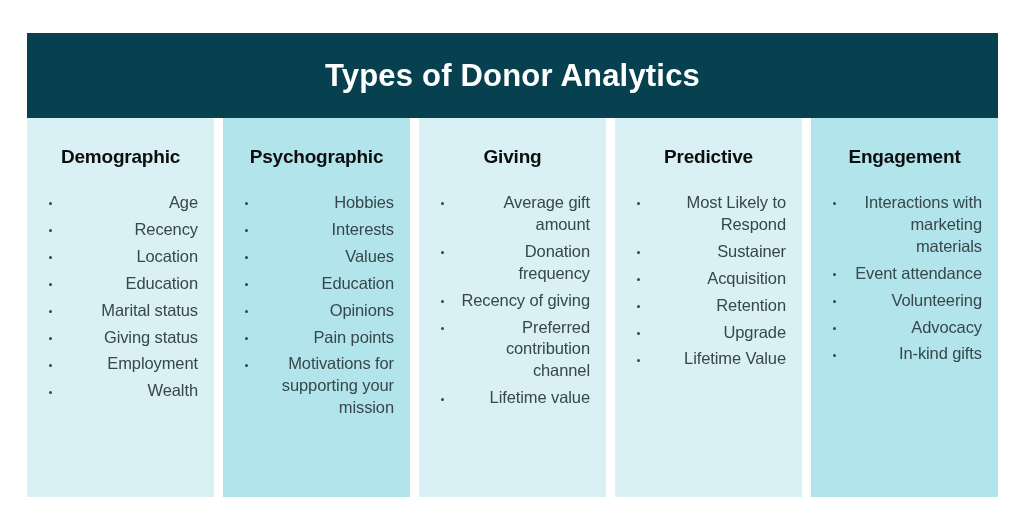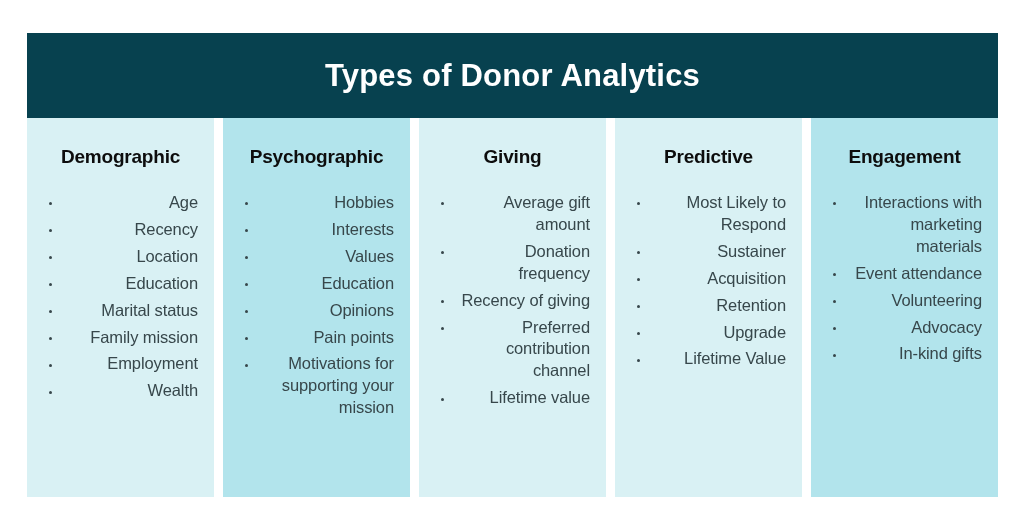--- a/index.html
+++ b/index.html
@@ -106,21 +106,21 @@
 
   <div class="columns">
       <div class="column shade-light">
         <div class="col-heading">Demographic</div>
         <ul class="col-list">
           <li class="col-item"><span class="bullet-dot"></span><span>Age</span></li>
           <li class="col-item"><span class="bullet-dot"></span><span>Recency</span></li>
           <li class="col-item"><span class="bullet-dot"></span><span>Location</span></li>
           <li class="col-item"><span class="bullet-dot"></span><span>Education</span></li>
           <li class="col-item"><span class="bullet-dot"></span><span>Marital status</span></li>
-          <li class="col-item"><span class="bullet-dot"></span><span>Family mission</span></li>
+          <li class="col-item"><span class="bullet-dot"></span><span>Giving status</span></li>
           <li class="col-item"><span class="bullet-dot"></span><span>Employment</span></li>
           <li class="col-item"><span class="bullet-dot"></span><span>Wealth</span></li>
         </ul>
       </div>
       <div class="column shade-medium">
         <div class="col-heading">Psychographic</div>
         <ul class="col-list">
           <li class="col-item"><span class="bullet-dot"></span><span>Hobbies</span></li>
           <li class="col-item"><span class="bullet-dot"></span><span>Interests</span></li>
           <li class="col-item"><span class="bullet-dot"></span><span>Values</span></li>

